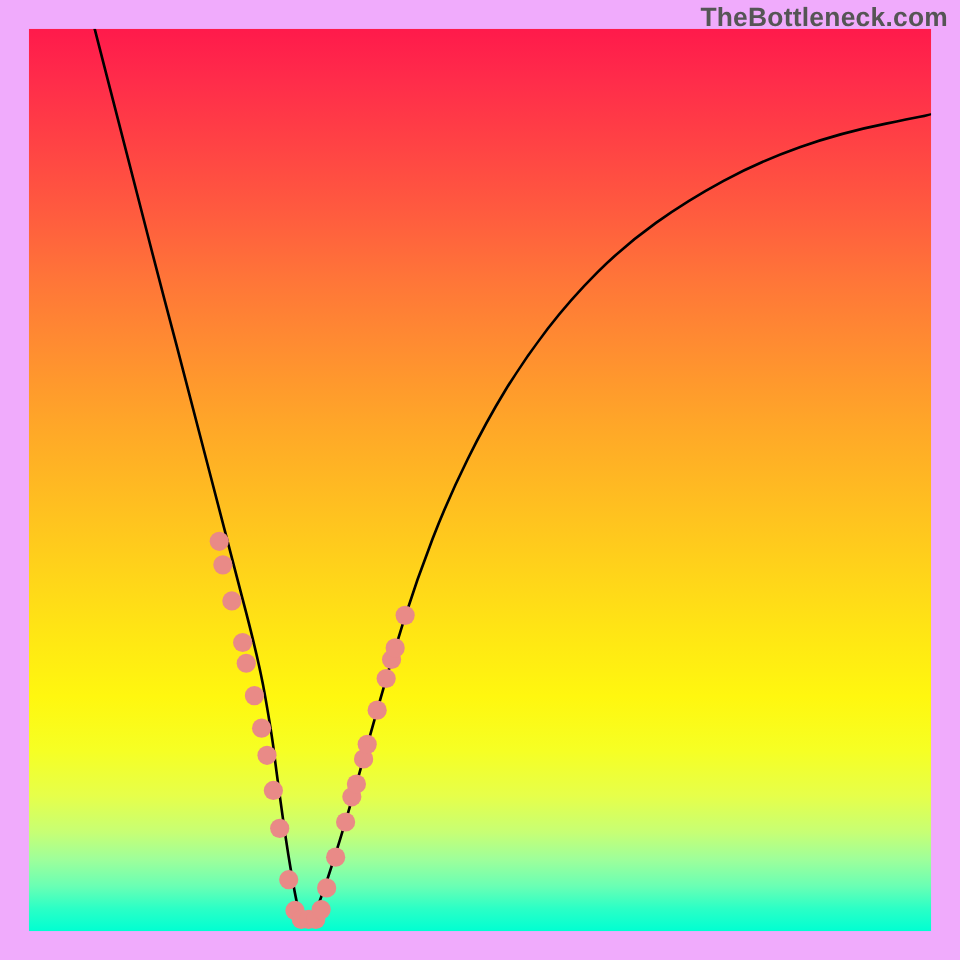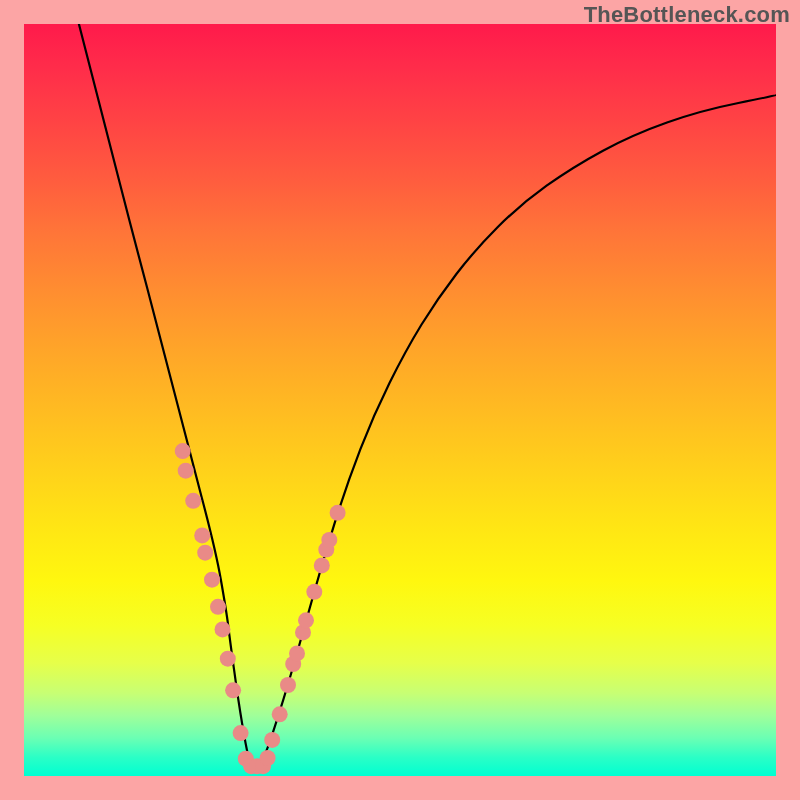--- a/index.html
+++ b/index.html
@@ -9,21 +9,21 @@
     height: 800px;
     overflow: hidden;
     background: #000;
     font-family: Arial, Helvetica, sans-serif;
   }
   .frame {
     position: absolute;
     top: 0; left: 0;
     width: 800px;
     height: 800px;
-    background: #fca5a5;
+    background: #f0abfc;
   }
   .plot {
     position: absolute;
     top: 24px;
     left: 24px;
     width: 752px;
     height: 752px;
     overflow: hidden;
   }
   .gradient {

